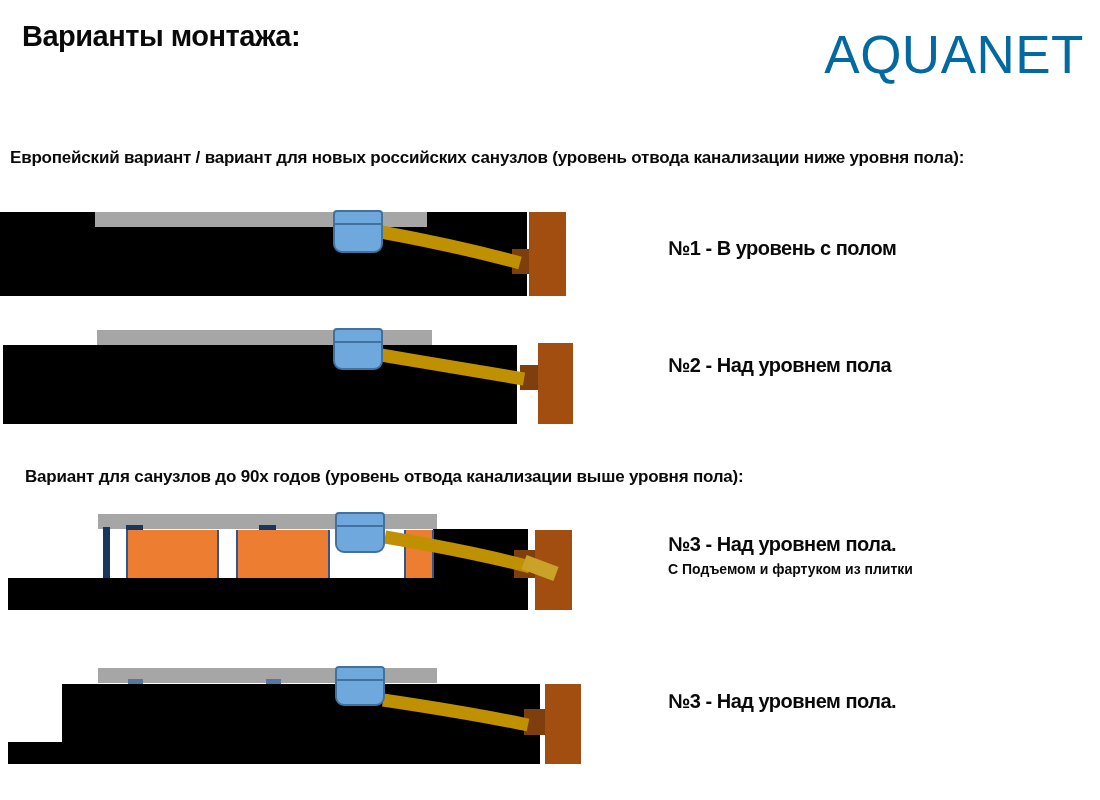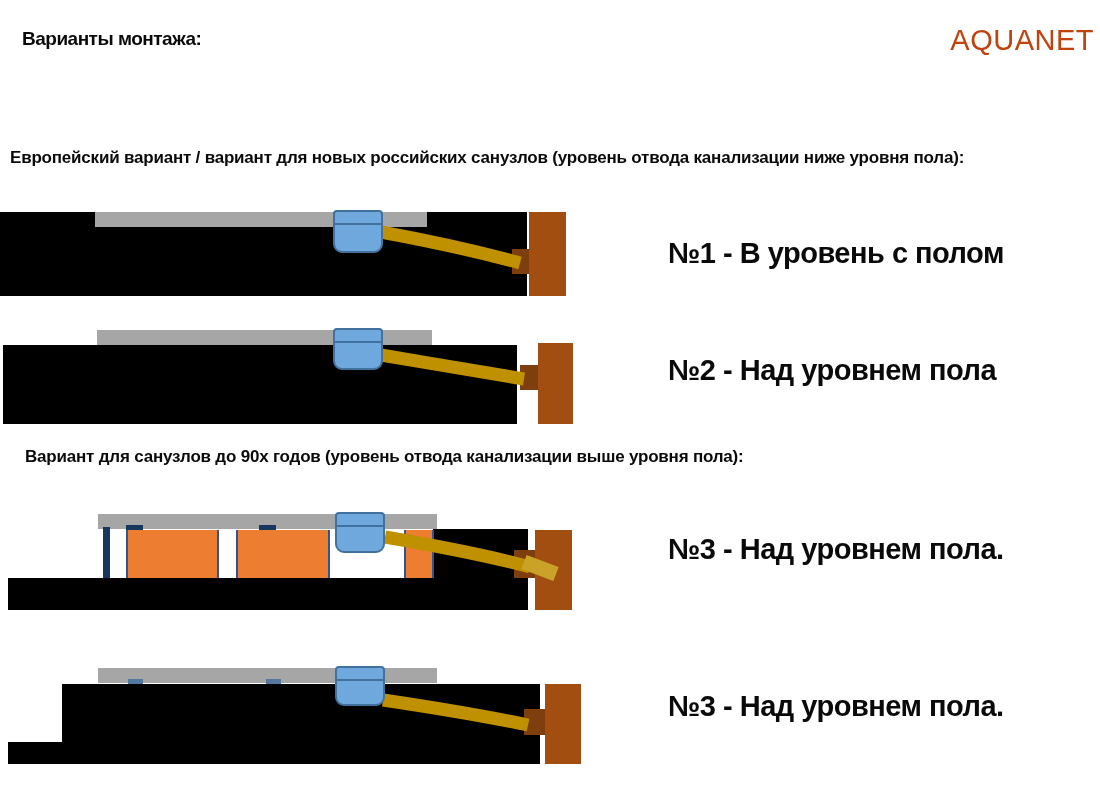--- a/index.html
+++ b/index.html
@@ -2,29 +2,29 @@
 <html><head>
 <meta charset="utf-8">
 <style>
   html,body{margin:0;padding:0;background:#fff;}
   .canvas{
     position:relative;width:1100px;height:800px;background:#ffffff;
     font-family:"Liberation Sans", sans-serif;color:#111;overflow:hidden;
   }
   .abs{position:absolute;}
   
-  .title{position:absolute;left:22px;top:28px;font-size:19px;font-weight:700;letter-spacing:-0.5px;color:#0a0a0a;}
-  .brand{position:absolute;right:6px;top:24px;font-size:29px;font-weight:400;letter-spacing:0.5px;color:#c2410c;}
+  .title{position:absolute;left:22px;top:20px;font-size:29px;font-weight:700;letter-spacing:-0.5px;color:#0a0a0a;}
+  .brand{position:absolute;right:16px;top:24px;font-size:53px;font-weight:400;letter-spacing:0.5px;color:#0369a1;}
   
   .sec-h{position:absolute;font-size:17px;font-weight:700;letter-spacing:-0.2px;color:#0a0a0a;white-space:nowrap;}
   .sec-h1{left:10px;top:148px;}
-  .sec-h2{left:25px;top:447px;}
+  .sec-h2{left:25px;top:467px;}
   
   .option{position:absolute;left:668px;color:#0a0a0a;}
-  .option .main{font-size:29px;font-weight:700;letter-spacing:-0.5px;white-space:nowrap;}
+  .option .main{font-size:20px;font-weight:700;letter-spacing:-0.5px;white-space:nowrap;}
   .option .sub{font-size:14px;font-weight:700;margin-top:5px;white-space:nowrap;}
   .o1{top:237px;} .o2{top:354px;} .o3{top:533px;} .o4{top:690px;}
   
   .diagram{position:absolute;left:0;width:660px;}
   .d1{top:205px;height:100px;}
   .d2{top:322px;height:105px;}
   .d3{top:505px;height:112px;}
   .d4{top:655px;height:115px;}
   
   .c-black{background:#000000;}
@@ -106,18 +106,19 @@
   </div>
 
   <div class="option o1">
     <div class="main">№1 - В уровень с полом</div>
   </div>
   <div class="option o2">
     <div class="main">№2 - Над уровнем пола</div>
   </div>
   <div class="option o3">
     <div class="main">№3 - Над уровнем пола.</div>
+    <div class="sub">С Подъемом и фартуком из плитки</div>
   </div>
   <div class="option o4">
     <div class="main">№3 - Над уровнем пола.</div>
   </div>
 
 </div>
 
 </body></html>

